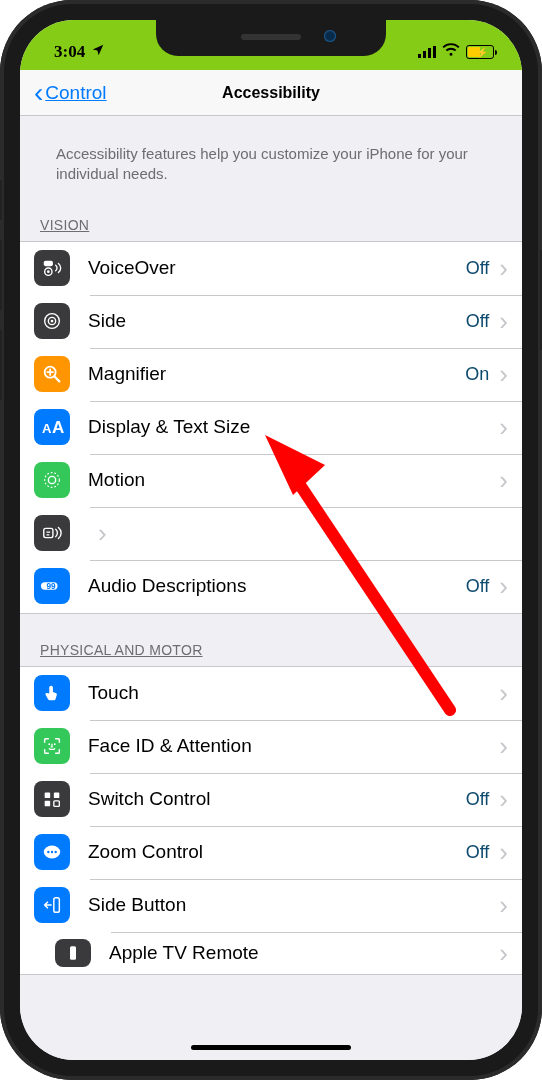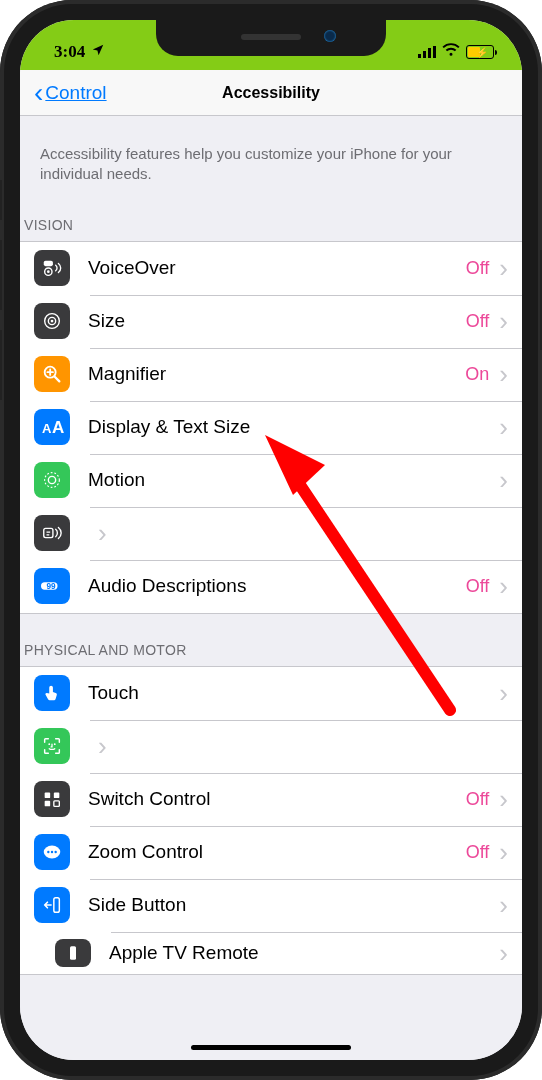--- a/index.html
+++ b/index.html
@@ -70,40 +70,40 @@
     position:absolute; left:14px; top:0; bottom:0;
     display:flex; align-items:center; gap:2px;
     color:#007aff; font-size:19px;
   }
   .nav-back .chev { font-size:28px; font-weight:300; line-height:1; }
   .nav-back .lbl { text-decoration: underline; }
   .nav-title { font-size:16px; font-weight:700; color:#000; }
 
   .content { position:absolute; top:96px; bottom:0; left:0; right:0; overflow:hidden; background:#efeff4;}
 
-  .sect-header { font-size:14px; color:#6d6d72; padding: 28px 20px 8px 4px; letter-spacing:0.3px;}
-  .sect-desc { font-size:15px; color:#6d6d72; padding: 28px 20px 4px 20px; line-height:1.35;}
+  .sect-header { font-size:14px; color:#6d6d72; padding: 28px 20px 8px 20px; letter-spacing:0.3px;text-decoration:underline;}
+  .sect-desc { font-size:15px; color:#6d6d72; padding: 28px 20px 4px 20px; line-height:1.35;margin-left:16px;}
 
   .list { background:#fff; border-top:1px solid #c7c7cc; border-bottom:1px solid #c7c7cc;}
   .row {
     display:flex; align-items:center;
     height:53px;
     padding: 0 14px 0 14px;
     position:relative;
   }
   .row + .row:before {
     content:""; position:absolute; top:0; left:70px; right:0; height:1px; background:#c7c7cc;
   }
   .row .app-icon {
     width:36px; height:36px; border-radius:8px; flex:0 0 36px;
     display:flex; align-items:center; justify-content:center;
     margin-right:18px; color:#fff;
   }
   .row .label { flex:1; font-size:19px; color:#000;}
-  .row .value { font-size:18px; color:#ec4899; margin-right:8px;}
+  .row .value { font-size:18px; color:#0c4a6e; margin-right:8px;}
   .row .chevron { color:#c7c7cc; font-size:26px; font-weight:300; line-height:1; margin-left:2px;}
 
   .ic-voiceover{ background:#3a3a3c;}
   .ic-zoom{ background:#3a3a3c;}
   .ic-magnifier{ background:#ff9500;}
   .ic-display{ background:#007aff;}
   .ic-motion{ background:#34c759;}
   .ic-spoken{ background:#3a3a3c;}
   .ic-audio{ background:#007aff;}
   .ic-touch{ background:#007aff;}
@@ -197,21 +197,21 @@
         </div>
 
         <div class="row">
           <div class="app-icon ic-zoom">
             <svg width="22" height="22" viewBox="0 0 24 24">
                 <circle cx="12" cy="12" r="8" fill="none" stroke="#fff" stroke-width="1.5"></circle>
                 <circle cx="12" cy="12" r="4" fill="none" stroke="#fff" stroke-width="1.5"></circle>
                 <circle cx="12" cy="12" r="1.5" fill="#fff"></circle>
               </svg>
           </div>
-          <div class="label">Size</div>
+          <div class="label">Side</div>
           <div class="value">Off</div>
           <div class="chevron">›</div>
         </div>
 
         <div class="row">
           <div class="app-icon ic-magnifier">
             <svg width="22" height="22" viewBox="0 0 24 24">
                 <circle cx="10" cy="10" r="6" fill="none" stroke="#fff" stroke-width="2"></circle>
                 <path d="M10 7v6M7 10h6" stroke="#fff" stroke-width="2" stroke-linecap="round"></path>
                 <path d="M15 15l5 5" stroke="#fff" stroke-width="2.5" stroke-linecap="round"></path>
@@ -288,20 +288,21 @@
 
         <div class="row">
           <div class="app-icon ic-faceid">
             <svg width="22" height="22" viewBox="0 0 24 24">
                 <path d="M4 8V5a1 1 0 011-1h3M20 8V5a1 1 0 00-1-1h-3M4 16v3a1 1 0 001 1h3M20 16v3a1 1 0 01-1 1h-3" stroke="#fff" stroke-width="1.6" fill="none" stroke-linecap="round"></path>
                 <circle cx="9" cy="10" r="1" fill="#fff"></circle>
                 <circle cx="15" cy="10" r="1" fill="#fff"></circle>
                 <path d="M12 10v3h-1M9 15c1 1 5 1 6 0" stroke="#fff" stroke-width="1.4" fill="none" stroke-linecap="round"></path>
               </svg>
           </div>
+          <div class="label">Face ID &amp; Attention</div>
           <div class="value"></div>
           <div class="chevron">›</div>
         </div>
 
         <div class="row">
           <div class="app-icon ic-switch">
             <svg width="22" height="22" viewBox="0 0 24 24">
                 <rect x="4" y="5" width="6" height="6" rx="1" fill="#fff"></rect>
                 <rect x="14" y="5" width="6" height="6" rx="1" fill="#fff"></rect>
                 <rect x="4" y="14" width="6" height="6" rx="1" fill="#fff"></rect>

